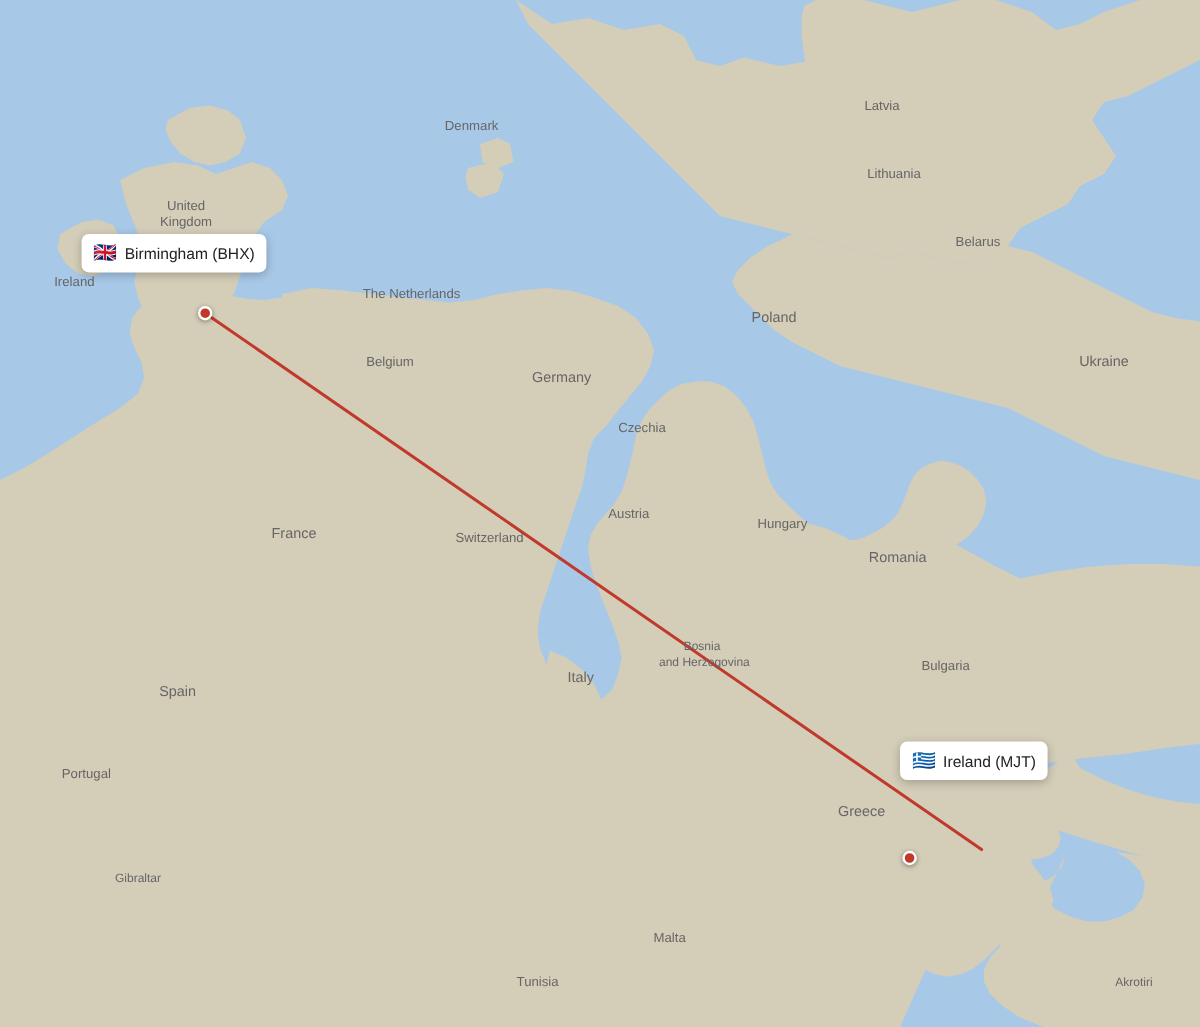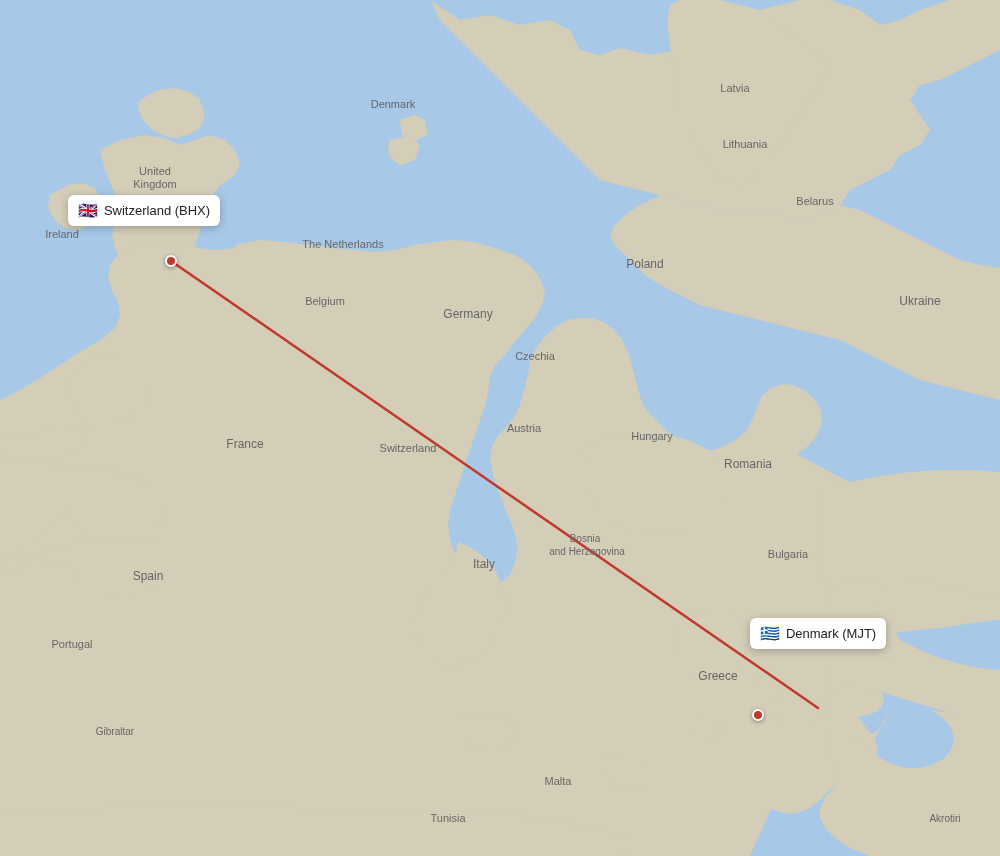--- a/index.html
+++ b/index.html
@@ -298,20 +298,20 @@
     <text x="448" y="822" font-family="Arial" font-size="11" fill="#666" text-anchor="middle">Tunisia</text>
     <text x="945" y="822" font-family="Arial" font-size="10" fill="#666" text-anchor="middle">Akrotiri</text>
   </svg>
 
   <div id="dot-bhx" class="dot"></div>
 
   <div id="dot-mjt" class="dot"></div>
 
   <div id="label-bhx" class="airport-label">
     <span class="flag">🇬🇧</span>
-    <span>Switzerland (BHX)</span>
+    <span>Birmingham (BHX)</span>
   </div>
 
   <div id="label-mjt" class="airport-label">
     <span class="flag">🇬🇷</span>
-    <span>Denmark (MJT)</span>
+    <span>Ireland (MJT)</span>
   </div>
 </div>
 
 </body></html>

